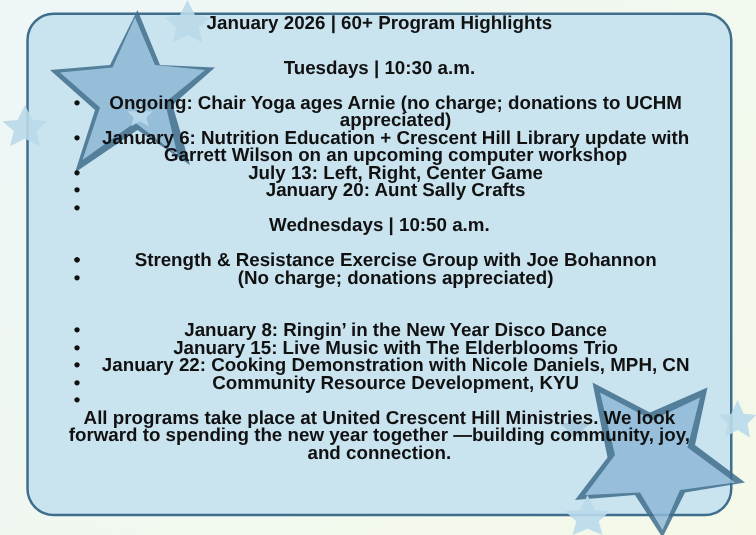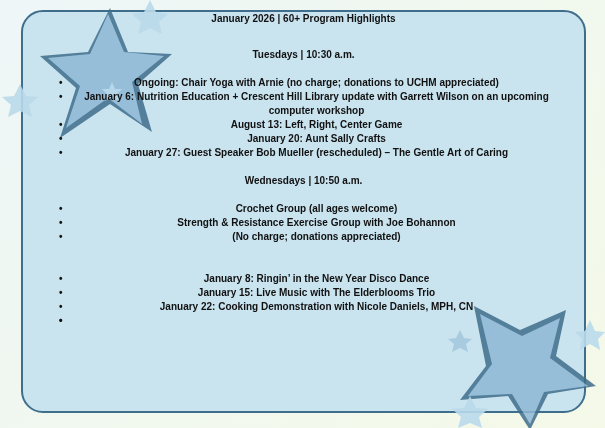--- a/index.html
+++ b/index.html
@@ -3,21 +3,21 @@
 <meta charset="utf-8">
 <style>
   html,body{margin:0;padding:0;}
   body{width:605px;height:428px;overflow:hidden;position:relative;
     background:linear-gradient(135deg,#eef6f8 0%,#f1f8ee 55%,#f4f9e8 100%);
     font-family:"Liberation Sans",sans-serif;}
   .panel{position:absolute;left:21px;top:10px;width:565px;height:403px;
     background:#c9e3ef;border:2px solid #3f6e8c;border-radius:22px;box-sizing:border-box;}
   .stars{position:absolute;left:0;top:0;width:605px;height:428px;pointer-events:none;}
   .content{position:absolute;left:21px;top:10px;width:565px;text-align:center;color:#111;
-    font-weight:bold;font-size:10px;}
+    font-weight:bold;font-size:15px;}
   .title{margin-top:2px;line-height:14px;}
   .heading{line-height:14px;}
   ul{list-style:none;margin:0;padding:0;}
   li{position:relative;line-height:14px;padding:0 28px 0 54px;}
   li .bullet{position:absolute;left:38px;top:0;}
   .footer{line-height:14px;padding:0 24px;}
 </style>
 </head>
 <body>
 
@@ -41,37 +41,38 @@
   <polygon points="590,320 595,331 605,332 598,339 600,350 590,344 580,350 582,339 575,332 585,331" fill="#b9d9ea" opacity="0.9"></polygon>
   <polygon points="470,396 476,408 488,409 479,417 482,428 470,423 458,428 461,417 452,409 464,408" fill="#b9d9ea" opacity="0.9"></polygon>
 </svg>
 
 <div class="content">
   <div class="title">January 2026 | 60+ Program Highlights</div>
   <div style="height:22px"></div>
   <div class="heading">Tuesdays | 10:30 a.m.</div>
   <div style="height:14px"></div>
   <ul>
-    <li><span class="bullet">•</span><span>Ongoing: Chair Yoga with Arnie (no charge; donations to UCHM appreciated)</span></li>
+    <li><span class="bullet">•</span><span>Ongoing: Chair Yoga ages Arnie (no charge; donations to UCHM appreciated)</span></li>
     <li><span class="bullet">•</span><span>January 6: Nutrition Education + Crescent Hill Library update with Garrett Wilson on an upcoming computer workshop</span></li>
-    <li><span class="bullet">•</span><span>August 13: Left, Right, Center Game</span></li>
+    <li><span class="bullet">•</span><span>July 13: Left, Right, Center Game</span></li>
     <li><span class="bullet">•</span><span>January 20: Aunt Sally Crafts</span></li>
-    <li><span class="bullet">•</span><span>January 27: Guest Speaker Bob Mueller (rescheduled) – The Gentle Art of Caring</span></li>
+    <li><span class="bullet">•</span></li>
   </ul>
   <div style="height:14px"></div>
   <div class="heading">Wednesdays | 10:50 a.m.</div>
   <div style="height:14px"></div>
   <ul>
-    <li><span class="bullet">•</span><span>Crochet Group (all ages welcome)</span></li>
+    <li><span class="bullet">•</span></li>
     <li><span class="bullet">•</span><span>Strength &amp; Resistance Exercise Group with Joe Bohannon</span></li>
     <li><span class="bullet">•</span><span>(No charge; donations appreciated)</span></li>
   </ul>
   <div style="height:14px"></div>
   <div style="height:14px"></div>
   <ul>
     <li><span class="bullet">•</span><span>January 8: Ringin’ in the New Year Disco Dance</span></li>
     <li><span class="bullet">•</span><span>January 15: Live Music with The Elderblooms Trio</span></li>
     <li><span class="bullet">•</span><span>January 22: Cooking Demonstration with Nicole Daniels, MPH, CN</span></li>
-    <li><span class="bullet">•</span></li>
+    <li><span class="bullet">•</span><span>Community Resource Development, KYU</span></li>
     <li><span class="bullet">•</span></li>
   </ul>
   <div style="height:14px"></div>
+  <div class="footer">All programs take place at United Crescent Hill Ministries. We look forward to spending the new year together —building community, joy, and connection.</div>
 </div>
 
 </body></html>

